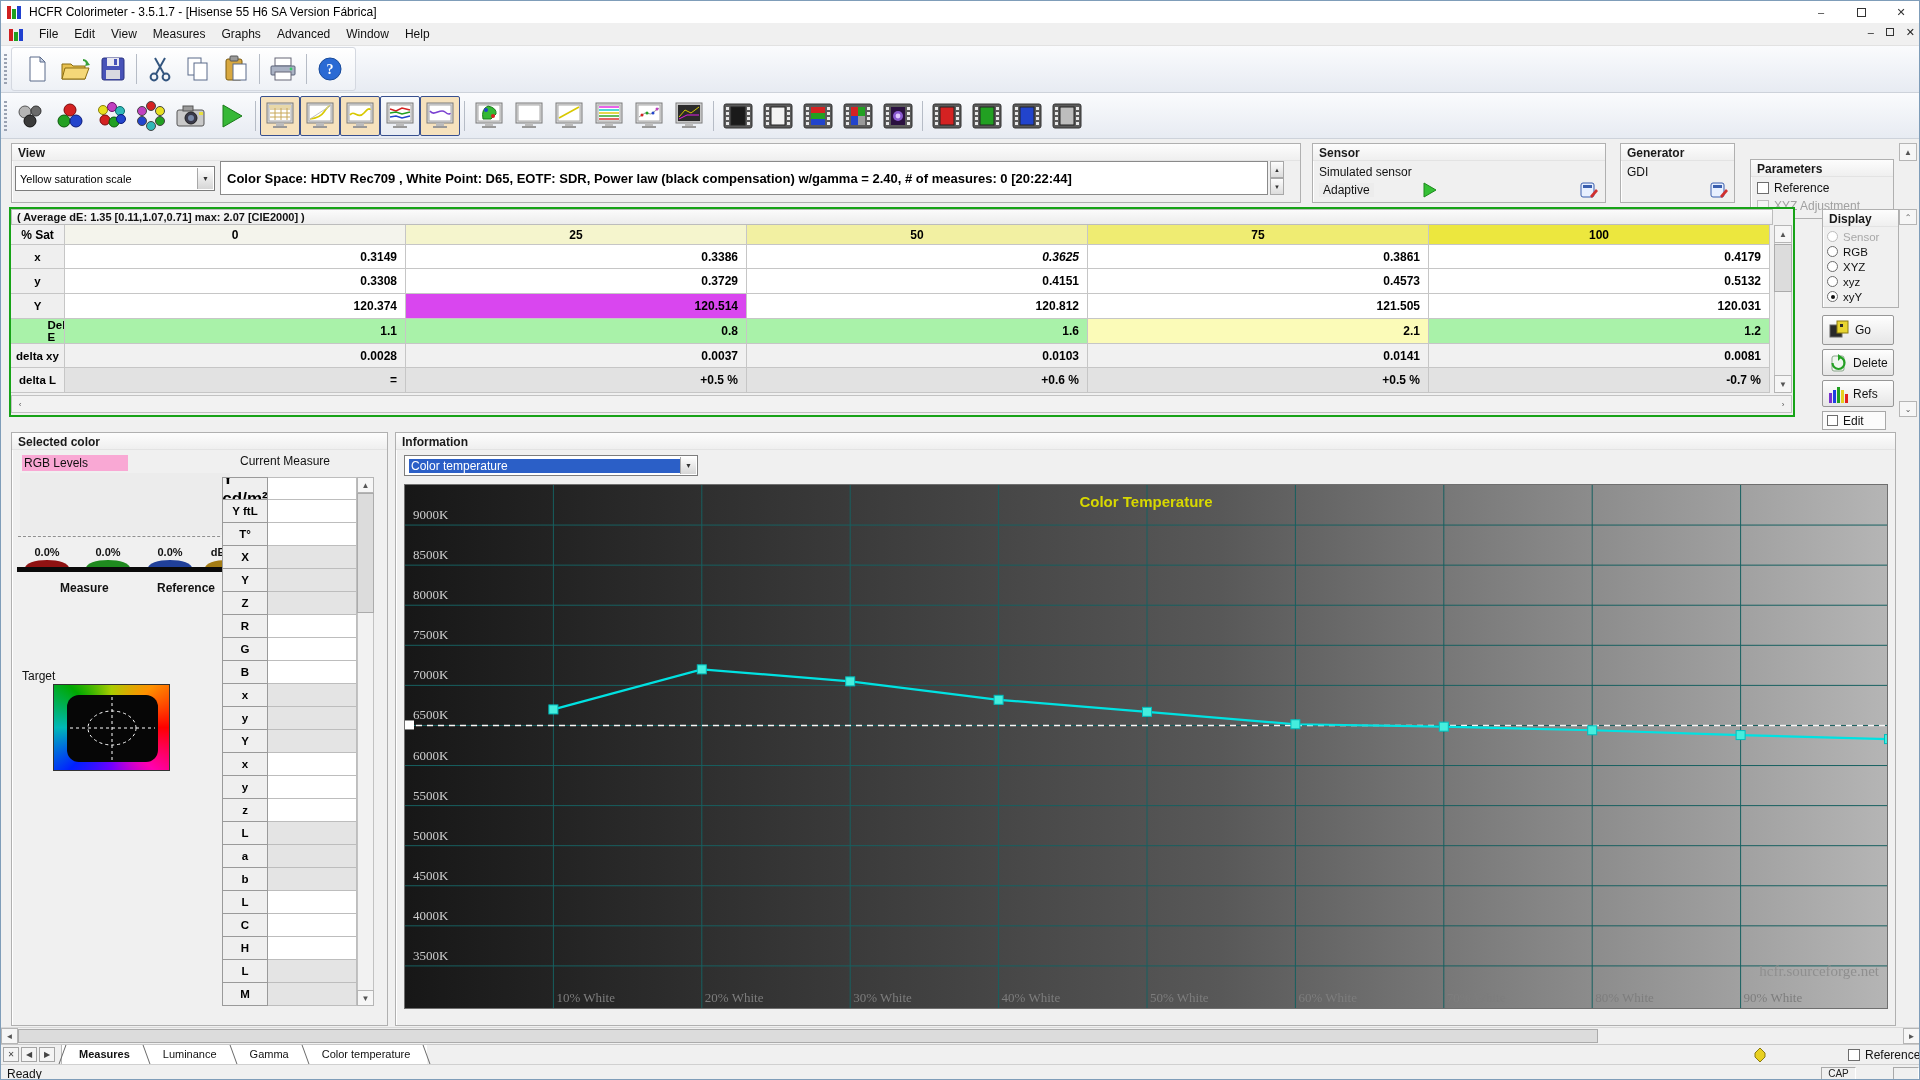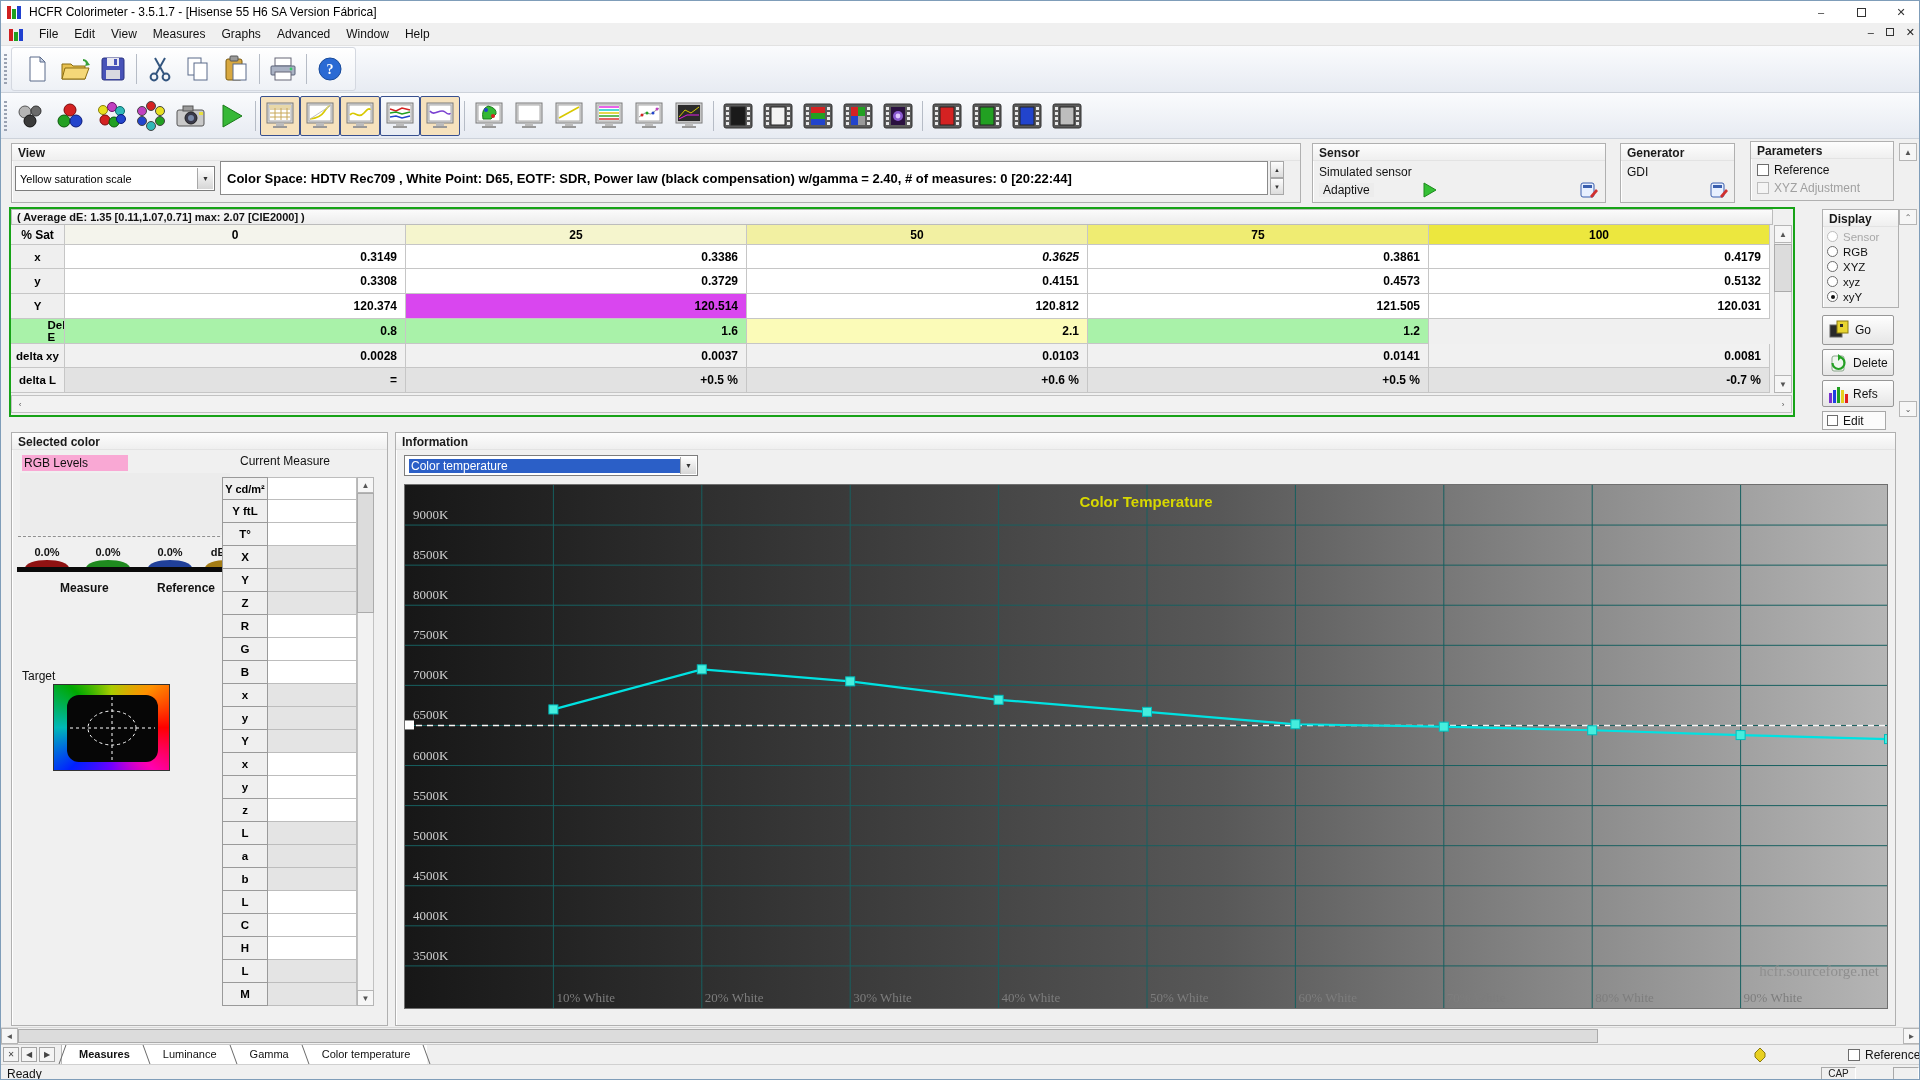--- a/index.html
+++ b/index.html
@@ -576,21 +576,21 @@
 </div>
 <div class="gbox" style="left:1619px;top:142px;width:115px;height:60px">
   <div class="ghead">Generator</div>
   <div class="txt12 abs" style="left:6px;top:21px">GDI</div>
   <svg class="abs" style="left:88px;top:36px" width="20" height="20">
     <rect x="2" y="3" width="13" height="14" rx="2" fill="#e8f0ff" stroke="#3a5fae"></rect>
     <rect x="4" y="5" width="9" height="3" fill="#3a5fae"></rect>
     <polygon points="11,16 17,9 19,11 13,18" fill="#d03030"></polygon>
     </svg>
 </div>
-<div class="gbox" style="left:1749px;top:140px;width:144px;height:60px">
+<div class="gbox" style="left:1749px;top:158px;width:144px;height:60px">
   <div class="ghead">Parameters</div>
   <div class="abs" style="left:6px;top:21px;display:flex;align-items:center;gap:5px">
     <span class="chk"></span>
     <span class="txt12">Reference</span>
   </div>
   <div class="abs" style="left:6px;top:39px;display:flex;align-items:center;gap:5px">
     <span class="chk dis"></span>
     <span class="txt12" style="color:#a0a0a0">XYZ Adjustment</span>
   </div>
 </div>
@@ -626,20 +626,21 @@
       <div class="trow">
         <div class="tc lab" style="width: 54px; height: 25px; font-size: 11.5px;">Y</div>
         <div class="tc val" style="width: 341px; height: 25px; background: rgb(255, 255, 255);">120.374</div>
         <div class="tc val" style="width: 341px; height: 25px; background: #d946ef;">120.514</div>
         <div class="tc val" style="width: 341px; height: 25px; background: rgb(255, 255, 255);">120.812</div>
         <div class="tc val" style="width: 341px; height: 25px; background: rgb(255, 255, 255);">121.505</div>
         <div class="tc val" style="width: 341px; height: 25px; background: rgb(255, 255, 255);">120.031</div>
       </div>
       <div class="trow">
         <div class="tc lab" style="width: 54px; height: 25px; font-size: 11.5px; background: rgb(169, 242, 169); padding-left: 48px;">Delta E</div>
+        <div class="tc val" style="width: 341px; height: 25px; background: rgb(169, 242, 169);">1.1</div>
         <div class="tc val" style="width: 341px; height: 25px; background: rgb(169, 242, 169);">0.8</div>
         <div class="tc val" style="width: 341px; height: 25px; background: rgb(169, 242, 169);">1.6</div>
         <div class="tc val" style="width: 341px; height: 25px; background: rgb(251, 251, 184);">2.1</div>
         <div class="tc val" style="width: 341px; height: 25px; background: rgb(169, 242, 169);">1.2</div>
       </div>
       <div class="trow">
         <div class="tc lab" style="width: 54px; height: 24px; font-size: 11.5px;">delta xy</div>
         <div class="tc val" style="width: 341px; height: 24px; background: rgb(241, 241, 241);">0.0028</div>
         <div class="tc val" style="width: 341px; height: 24px; background: rgb(241, 241, 241);">0.0037</div>
         <div class="tc val" style="width: 341px; height: 24px; background: rgb(241, 241, 241);">0.0103</div>
@@ -749,21 +750,21 @@
     <div class="abs" style="left:13px;top:10px;width:91px;height:67px;background:#060606;border-radius:12px"></div>
     <svg class="abs" style="left:0;top:0" width="117" height="87">
       <line x1="58" y1="12" x2="58" y2="75" stroke="#fff" stroke-dasharray="3 3"></line>
       <line x1="16" y1="43" x2="101" y2="43" stroke="#fff" stroke-dasharray="3 3"></line>
       <ellipse cx="58" cy="43" rx="24" ry="17" fill="none" stroke="#fff" stroke-dasharray="3 3"></ellipse>
     </svg>
   </div>
 
   <div id="cm-table" class="abs" style="left:210px;top:44px">
       <div class="trow">
-        <div class="tc lab" style="width: 46px; height: 23px; font-size: 11px; background: rgb(239, 239, 239); border: 1px solid rgb(154, 154, 154);">Y cd/m²</div>
+        <div class="tc lab" style="width: 46px; height: 23px; font-size: 17px; background: rgb(239, 239, 239); border: 1px solid rgb(154, 154, 154);">Y cd/m²</div>
         <div class="tc val" style="width: 89px; height: 23px; border-right: 1px solid rgb(189, 189, 189); border-bottom: 1px solid rgb(189, 189, 189); border-image: initial; border-left: none; border-top: 1px solid rgb(189, 189, 189); background: rgb(255, 255, 255);"></div>
       </div>
       <div class="trow">
         <div class="tc lab" style="width: 46px; height: 23px; font-size: 11.5px; background: rgb(239, 239, 239); border-right: 1px solid rgb(154, 154, 154); border-bottom: 1px solid rgb(154, 154, 154); border-left: 1px solid rgb(154, 154, 154); border-image: initial; border-top: none;">Y ftL</div>
         <div class="tc val" style="width: 89px; height: 23px; border-right: 1px solid rgb(189, 189, 189); border-bottom: 1px solid rgb(189, 189, 189); border-image: initial; border-left: none; border-top: none; background: rgb(255, 255, 255);"></div>
       </div>
       <div class="trow">
         <div class="tc lab" style="width: 46px; height: 23px; font-size: 11.5px; background: rgb(239, 239, 239); border-right: 1px solid rgb(154, 154, 154); border-bottom: 1px solid rgb(154, 154, 154); border-left: 1px solid rgb(154, 154, 154); border-image: initial; border-top: none;">T°</div>
         <div class="tc val" style="width: 89px; height: 23px; border-right: 1px solid rgb(189, 189, 189); border-bottom: 1px solid rgb(189, 189, 189); border-image: initial; border-left: none; border-top: none; background: rgb(255, 255, 255);"></div>
       </div>

